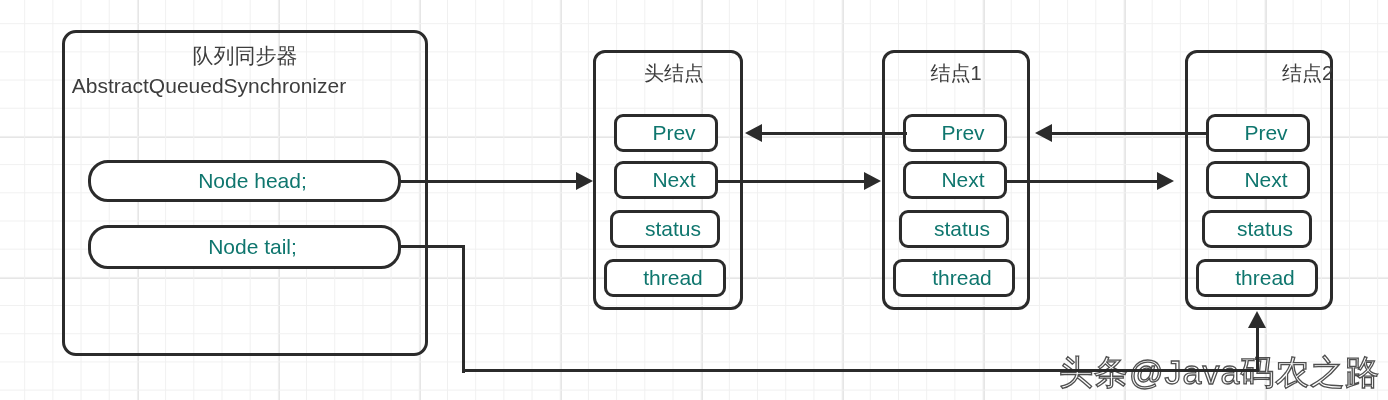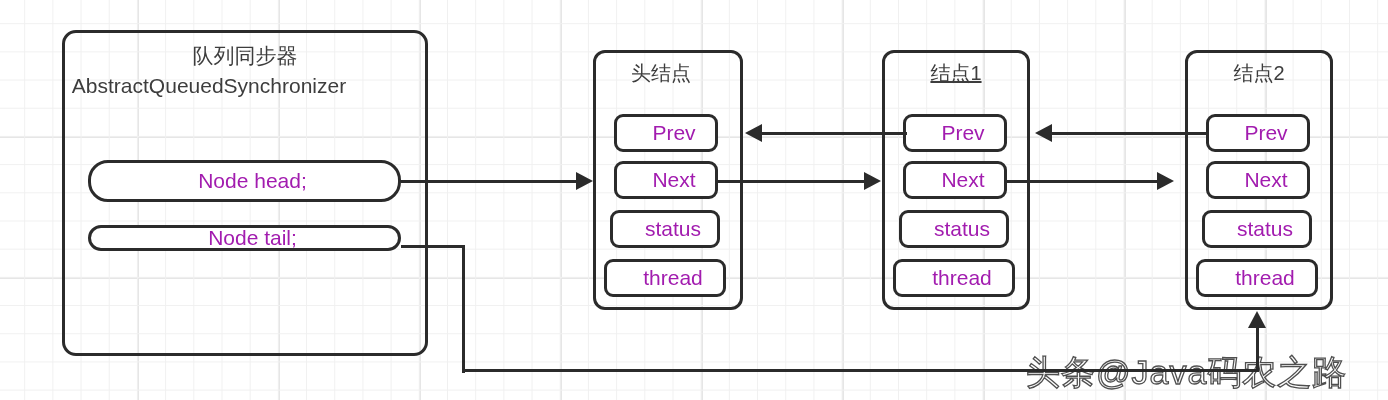--- a/index.html
+++ b/index.html
@@ -63,21 +63,21 @@
   .field {
     position: absolute;
     box-sizing: border-box;
     border: 3.2px solid #2b2b2b;
     border-radius: 9px;
     background: #ffffff;
     display: flex;
     align-items: center;
     justify-content: center;
     font-size: 21px;
-    color: #a21caf;
+    color: #0f766e;
     white-space: nowrap;
     padding-left: 16px;
   }
 
   .aqs-field {
     font-size: 21px;
     border-radius: 20px;
   }
 
   .line {
@@ -111,77 +111,78 @@
   .watermark {
     position: absolute;
     font-size: 34px;
     line-height: 34px;
     letter-spacing: 1px;
     color: rgba(255,255,255,0.0);
     -webkit-text-stroke: 1.3px rgba(40,40,40,0.82);
     white-space: nowrap;
     font-family: "Liberation Sans", "DejaVu Sans", sans-serif;
     pointer-events: none;
+    margin-left: 33px;
   }
 </style>
 </head>
 <body>
 
 <div id="canvas">
 
   <div class="box aqs-box" style="left:62px; top:30px; width:366px; height:326px;">
   </div>
 
   <div class="aqs-title" style="left:62px; width:366px; top:42px;">队列同步器</div>
   <div class="aqs-title" style="left:62px; width:294px; top:72px;">AbstractQueuedSynchronizer</div>
 
   <div class="field aqs-field" style="left:88px; top:160px; width:313px; height:42px;">
     <span>Node head;</span>
   </div>
-  <div class="field aqs-field" style="left:88px; top:225px; width:313px; height:26px;">
+  <div class="field aqs-field" style="left:88px; top:225px; width:313px; height:44px;">
     <span>Node tail;</span>
   </div>
 
   <div class="box" style="left:593px; top:50px; width:150px; height:260px;">
   </div>
-  <div class="node-title" style="left:593px; width:136px; top:60px;">头结点</div>
+  <div class="node-title" style="left:593px; width:136px; top:60px;padding-left:13px;">头结点</div>
 
   <div class="field" style="left:614px; top:114px; width:104px; height:38px;">
     <span>Prev</span>
   </div>
   <div class="field" style="left:614px; top:161px; width:104px; height:38px;">
     <span>Next</span>
   </div>
   <div class="field" style="left:610px; top:210px; width:110px; height:38px;">
     <span>status</span>
   </div>
   <div class="field" style="left:604px; top:259px; width:122px; height:38px;">
     <span>thread</span>
   </div>
 
   <div class="box" style="left:882px; top:50px; width:148px; height:260px;">
   </div>
-  <div class="node-title" style="left:882px; width:148px; top:60px;text-decoration:underline;">结点1</div>
+  <div class="node-title" style="left:882px; width:148px; top:60px;">结点1</div>
 
   <div class="field" style="left:903px; top:114px; width:104px; height:38px;">
     <span>Prev</span>
   </div>
   <div class="field" style="left:903px; top:161px; width:104px; height:38px;">
     <span>Next</span>
   </div>
   <div class="field" style="left:899px; top:210px; width:110px; height:38px;">
     <span>status</span>
   </div>
   <div class="field" style="left:893px; top:259px; width:122px; height:38px;">
     <span>thread</span>
   </div>
 
   <div class="box" style="left:1185px; top:50px; width:148px; height:260px;">
   </div>
-  <div class="node-title" style="left:1185px; width:148px; top:60px;">结点2</div>
+  <div class="node-title" style="left:1185px; width:148px; top:60px;text-align:right;">结点2</div>
 
   <div class="field" style="left:1206px; top:114px; width:104px; height:38px;">
     <span>Prev</span>
   </div>
   <div class="field" style="left:1206px; top:161px; width:104px; height:38px;">
     <span>Next</span>
   </div>
   <div class="field" style="left:1202px; top:210px; width:110px; height:38px;">
     <span>status</span>
   </div>

